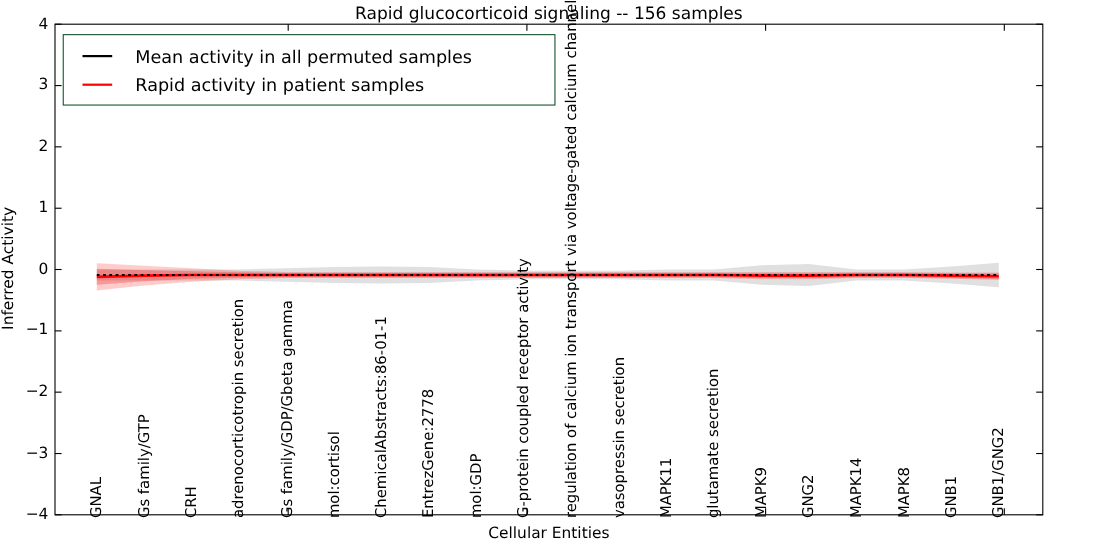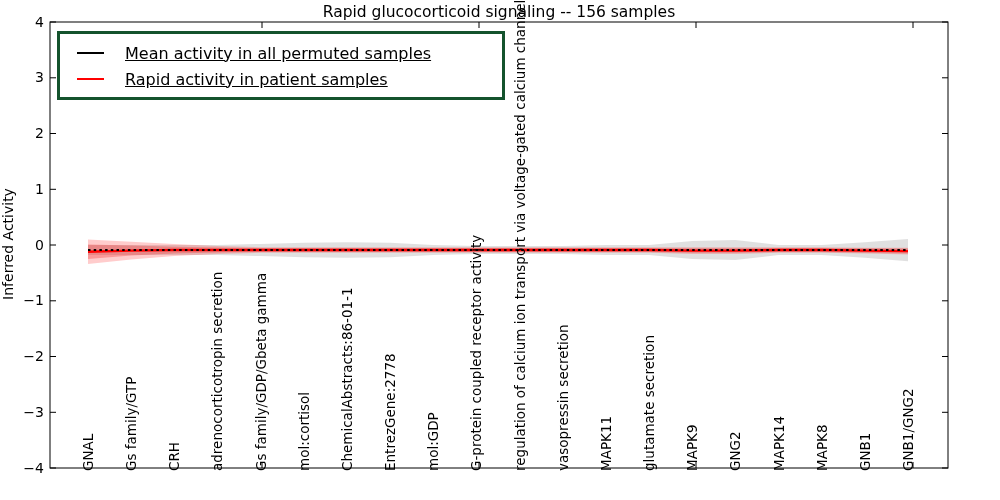--- a/index.html
+++ b/index.html
@@ -9,22 +9,22 @@
   .title{position:absolute;left:50px;width:898px;top:3px;text-align:center;
          font-size:15.5px;line-height:19px;z-index:1;}
   .xaxis-label{position:absolute;left:50px;width:898px;top:477px;text-align:center;
          font-size:14px;z-index:1;}
   .yaxis-label{position:absolute;left:-52px;top:236px;width:120px;text-align:center;
          font-size:14px;transform:rotate(-90deg);z-index:1;}
   .ytick{position:absolute;left:2px;width:42px;text-align:right;
          font-size:14px;line-height:17px;z-index:1;}
   .xcat{position:absolute;transform:rotate(-90deg);transform-origin:0 0;
         white-space:nowrap;font-size:13.5px;line-height:16px;z-index:2;}
-  .legend{position:absolute;left:57px;top:31px;width:448px;border:3px solid #14532d;
-          background:#fff;z-index:3;padding:6px 0 5px 0;box-sizing:border-box;text-decoration:underline;}
+  .legend{position:absolute;left:57px;top:31px;width:448px;border:1px solid #14532d;
+          background:#fff;z-index:3;padding:6px 0 5px 0;box-sizing:border-box;}
   .legend-row{display:flex;align-items:center;height:26px;}
   .legend-swatch{width:27px;height:0;border-top:2px solid #000;
                  margin:0 21px 0 17px;flex:none;}
   .legend-label{font-size:16px;white-space:nowrap;}
 </style>
 </head>
 <body>
 
 <div class="fig" id="fig">
   <svg class="plot-svg" id="plot" width="1000" height="500">
@@ -59,20 +59,21 @@
       <line x1="696" y1="22" x2="696" y2="28" stroke="#000" stroke-width="1"></line>
       <line x1="696" y1="468" x2="696" y2="462" stroke="#000" stroke-width="1"></line>
       <line x1="913" y1="22" x2="913" y2="28" stroke="#000" stroke-width="1"></line>
       <line x1="913" y1="468" x2="913" y2="462" stroke="#000" stroke-width="1"></line>
     </svg>
 
   <div class="title">Rapid glucocorticoid signaling -- 156 samples</div>
 
   <div class="yaxis-label">Inferred Activity</div>
 
+  <div class="xaxis-label">Cellular Entities</div>
 
   <div class="legend">
     <div class="legend-row">
       <div class="legend-swatch" style="border-top-color: rgb(0, 0, 0);"></div>
       <div class="legend-label">Mean activity in all permuted samples</div>
     </div>
     <div class="legend-row">
       <div class="legend-swatch" style="border-top-color: rgb(255, 0, 0);"></div>
       <div class="legend-label">Rapid activity in patient samples</div>
     </div>

